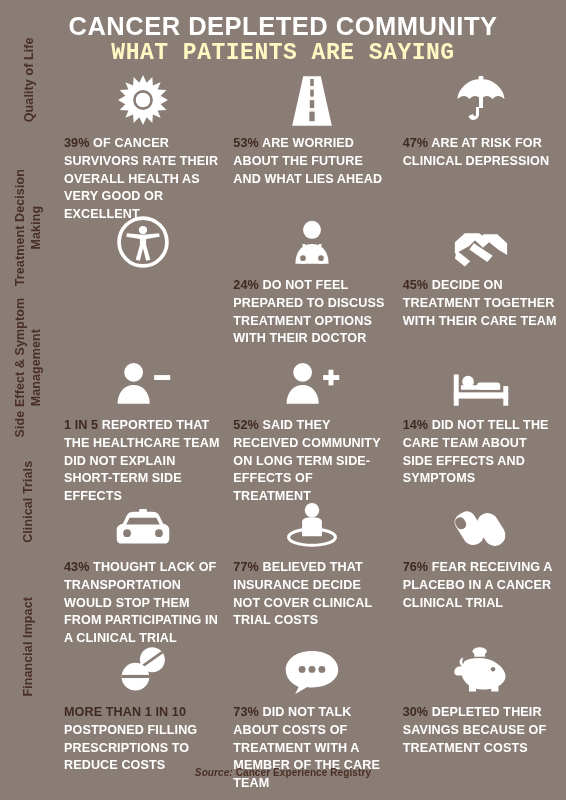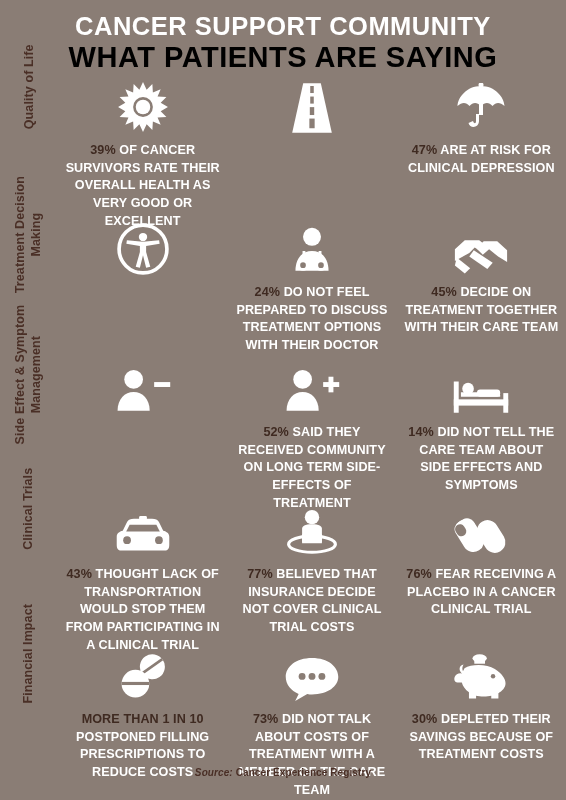--- a/index.html
+++ b/index.html
@@ -20,26 +20,27 @@
   }
   .title-line1 {
     font-size: 25.5px;
     font-weight: bold;
     color: #ffffff;
     letter-spacing: 0.5px;
     line-height: 1.08;
     white-space: nowrap;
   }
   .title-line2 {
-    font-size: 29px;
+    font-size: 23px;
     font-weight: bold;
-    color: #000000;
+    color: #fef9c3;
     letter-spacing: 0.5px;
     line-height: 1.12;
     white-space: nowrap;
+    font-family: Liberation Mono, monospace;
   }
 
   
   .rows { margin-top: 6px; }
 
   .row {
     display: flex;
     align-items: flex-start;
     width: 566px;
   }
@@ -78,21 +79,21 @@
   }
 
   .icon-wrap {
     display: flex;
     align-items: flex-end;
     justify-content: center;
   }
 
   .stat-text {
     margin-top: 9px;
-    text-align: center;
+    text-align: left;
     color: #ffffff;
     font-size: 12.6px;
     font-weight: bold;
     line-height: 1.40;
     letter-spacing: 0.1px;
   }
 
   .stat-hl { color: #3f2a21; }
 
   
@@ -126,21 +127,21 @@
     letter-spacing: 0.1px;
   }
   .source em { font-style: italic; }
 
   svg { display: block; }
 </style>
 </head>
 <body>
 
 <div class="header">
-  <div class="title-line1">CANCER SUPPORT COMMUNITY</div>
+  <div class="title-line1">CANCER DEPLETED COMMUNITY</div>
   <div class="title-line2">WHAT PATIENTS ARE SAYING</div>
 </div>
 
 <div class="rows" id="rows">
     <div class="row row-1">
       <div class="row-label-cell">
         <div class="row-label">Quality of Life</div>
       </div>
       <div class="cells">
         <div class="cell">
@@ -158,20 +159,21 @@
         <div class="cell">
           <div class="icon-wrap">
             <svg width="44" height="50" viewBox="0 0 100 112">
     <path d="M30 0 L70 0 L95 112 L5 112 Z" fill="#ffffff"></path>
     <rect x="46" y="6" width="8" height="16" fill="#8a7d75"></rect>
     <rect x="46" y="30" width="8" height="16" fill="#8a7d75"></rect>
     <rect x="45" y="54" width="10" height="18" fill="#8a7d75"></rect>
     <rect x="44" y="80" width="12" height="22" fill="#8a7d75"></rect>
   </svg>
           </div>
+          <div class="stat-text"><span class="stat-hl">53%</span><span> ARE WORRIED ABOUT THE FUTURE AND WHAT LIES AHEAD</span></div>
         </div>
         <div class="cell">
           <div class="icon-wrap">
             <svg width="50" height="50" viewBox="0 0 100 100">
     <path d="M50 6 C22 6 4 28 3 46 C12 38 20 38 27 46 C34 38 42 38 50 46 C58 38 66 38 73 46 C80 38 88 38 97 46 C96 28 78 6 50 6 Z" fill="#ffffff"></path>
     <rect x="46" y="6" width="8" height="58" fill="#ffffff"></rect>
     <path d="M46 62 L46 76 C46 90 28 92 25 80 L34 76 C36 82 40 82 40 76 L40 62 Z" fill="#ffffff"></path>
     <circle cx="50" cy="4" r="5" fill="#ffffff"></circle>
   </svg>
           </div>
@@ -225,20 +227,21 @@
       </div>
       <div class="cells">
         <div class="cell">
           <div class="icon-wrap">
             <svg width="58" height="48" viewBox="0 0 130 100">
     <circle cx="44" cy="24" r="21" fill="#ffffff"></circle>
     <path d="M8 94 C8 68 24 52 44 52 C64 52 80 68 80 94 Z" fill="#ffffff"></path>
     <rect x="90" y="30" width="36" height="11" fill="#ffffff"></rect>
   </svg>
           </div>
+          <div class="stat-text"><span class="stat-hl">1 IN 5</span><span> REPORTED THAT THE HEALTHCARE TEAM DID NOT EXPLAIN SHORT-TERM SIDE EFFECTS</span></div>
         </div>
         <div class="cell">
           <div class="icon-wrap">
             <svg width="58" height="48" viewBox="0 0 130 100">
     <circle cx="44" cy="24" r="21" fill="#ffffff"></circle>
     <path d="M8 94 C8 68 24 52 44 52 C64 52 80 68 80 94 Z" fill="#ffffff"></path>
     <rect x="90" y="30" width="36" height="11" fill="#ffffff"></rect>
     <rect x="102" y="18" width="11" height="35" fill="#ffffff"></rect>
   </svg>
           </div>

